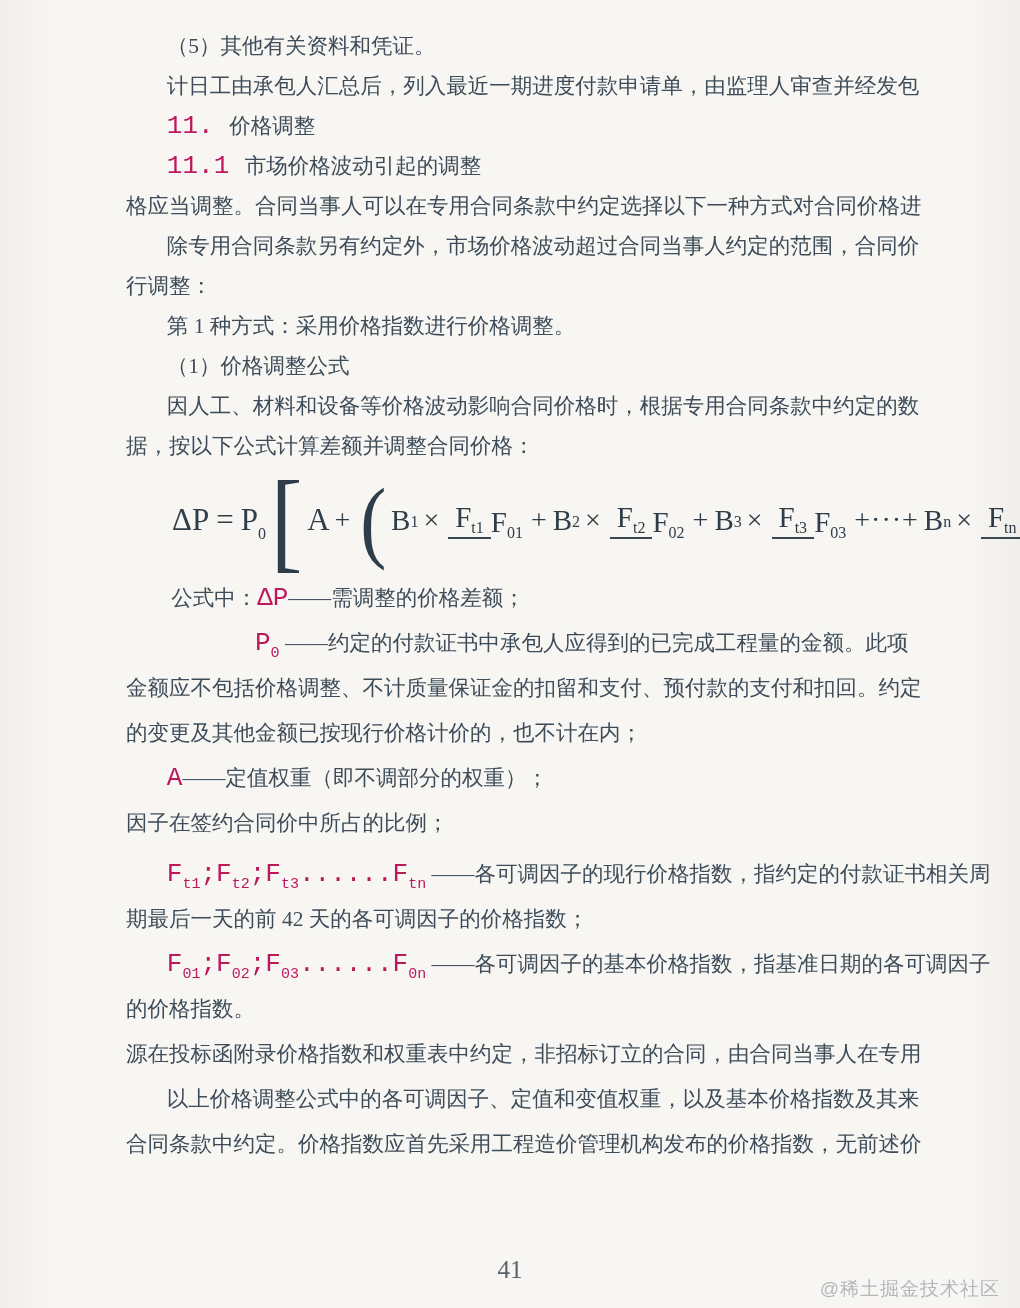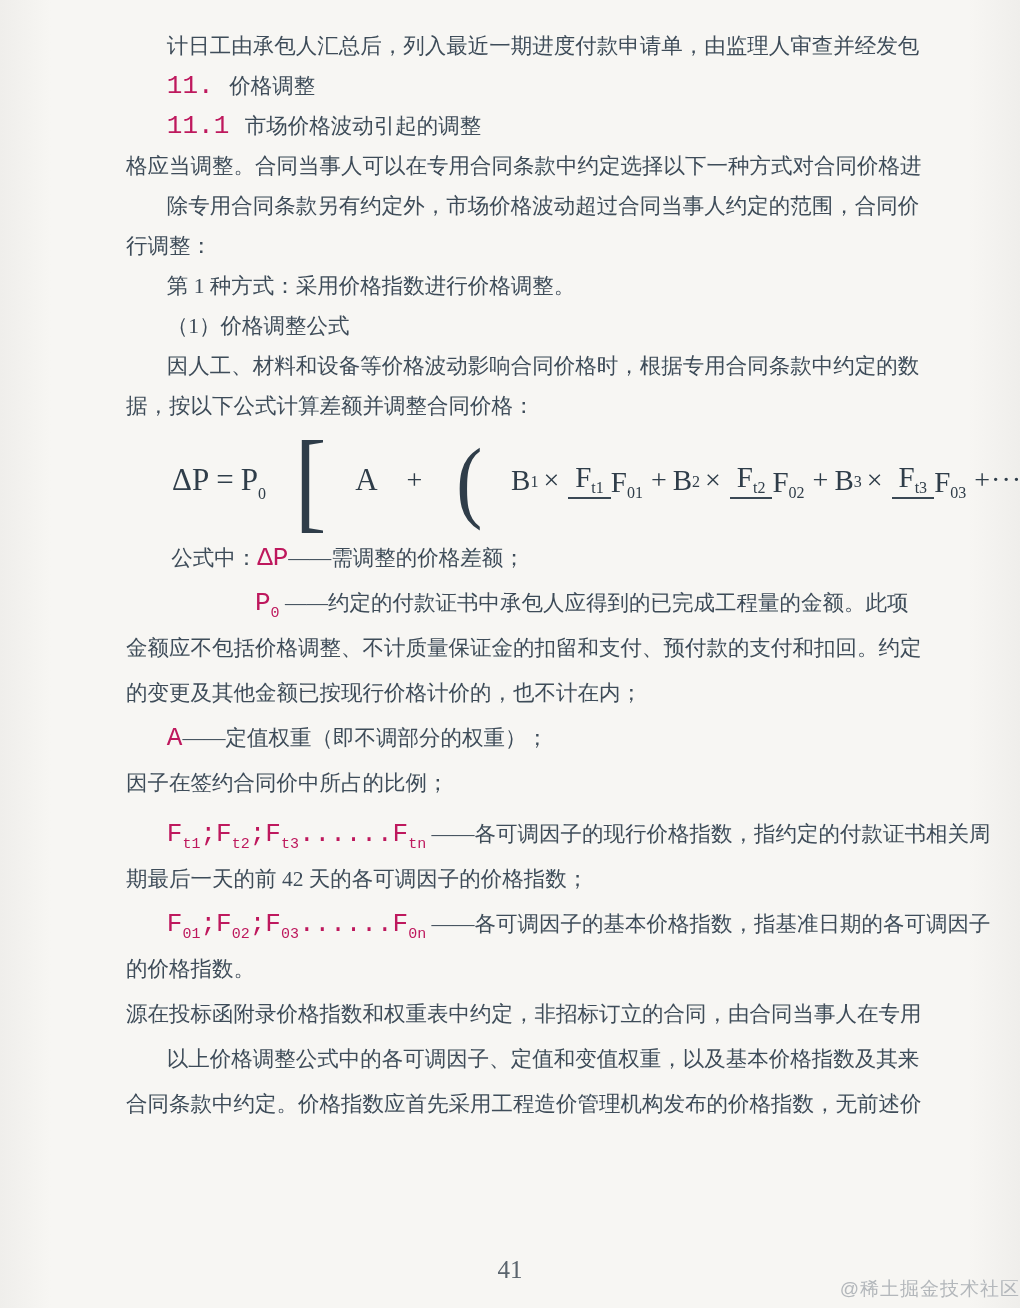--- a/index.html
+++ b/index.html
@@ -16,50 +16,50 @@
   .sec-top .tline{line-height:40px;height:40px;}
   .sec-bottom .tline{line-height:45px;height:45px;}
   .cn{font-family:"Liberation Serif","DejaVu Serif",serif;}
   .lat{font-family:Liberation Mono, monospace;font-size:26px;color:#be185d;}
   sub.lat{font-size:15px;line-height:0;position:relative;top:2px;}
   
   .formula-row{
     height:104px;display:flex;align-items:center;
     margin:2px 0 4px 46px;color:#2f3d49;
     font-family:"Liberation Serif","DejaVu Serif",serif;
-    gap:24px;
   }
   .f-txt{font-size:31px;}
   .f-sp{padding:0 7px;}
   .f-op{font-size:28px;padding:0 5px;letter-spacing:1px;}
   .f-big{line-height:0;font-weight:400;transform:scaleX(.85);}
   .f-sq{font-size:112px;margin:0 2px;}
   .f-par{font-size:92px;margin:0 2px;}
   .f-term{display:inline-flex;align-items:center;}
   .f-cap{font-size:29px;}
   .f-sub{font-size:16px;line-height:0;position:relative;top:2px;}
   .frac{display:inline-flex;flex-direction:row;align-items:center;margin:0 3px;}
   .frac .num{padding:0 7px 3px;border-bottom:2px solid #3a4854;}
   .frac .den{padding-top:4px;text-align:center;}
   .page-num{
     position:absolute;left:0;right:0;top:1256px;text-align:center;
     font-size:25px;color:#5a646d;font-family:"Liberation Serif","DejaVu Serif",serif;
   }
   .watermark{
-    position:absolute;right:0;bottom:6px;
+    position:absolute;right:20px;bottom:6px;
     font-size:19px;color:#b3b7bb;letter-spacing:1px;
     font-family:"Liberation Sans","DejaVu Sans",sans-serif;
   }
 </style>
 </head>
 <body>
 
 <div class="page">
 
   <div id="body-top" class="sec-top">
+      <div class="tline" style="padding-left: 1.9em;"><span class="cn">（5）其他有关资料和凭证。</span></div>
       <div class="tline" style="padding-left: 1.9em;"><span class="cn">计日工由承包人汇总后，列入最近一期进度付款申请单，由监理人审查并经发包</span></div>
       <div class="tline" style="padding-left: 1.9em;"><span class="lat">11. </span><span class="cn">价格调整</span></div>
       <div class="tline" style="padding-left: 1.9em;"><span class="lat">11.1 </span><span class="cn">市场价格波动引起的调整</span></div>
       <div class="tline"><span class="cn">格应当调整。合同当事人可以在专用合同条款中约定选择以下一种方式对合同价格进</span></div>
       <div class="tline" style="padding-left: 1.9em;"><span class="cn">除专用合同条款另有约定外，市场价格波动超过合同当事人约定的范围，合同价</span></div>
       <div class="tline"><span class="cn">行调整：</span></div>
       <div class="tline" style="padding-left: 1.9em;"><span class="cn">第 1 种方式：采用价格指数进行价格调整。</span></div>
       <div class="tline" style="padding-left: 1.9em;"><span class="cn">（1）价格调整公式</span></div>
       <div class="tline" style="padding-left: 1.9em;"><span class="cn">因人工、材料和设备等价格波动影响合同价格时，根据专用合同条款中约定的数</span></div>
       <div class="tline"><span class="cn">据，按以下公式计算差额并调整合同价格：</span></div>

